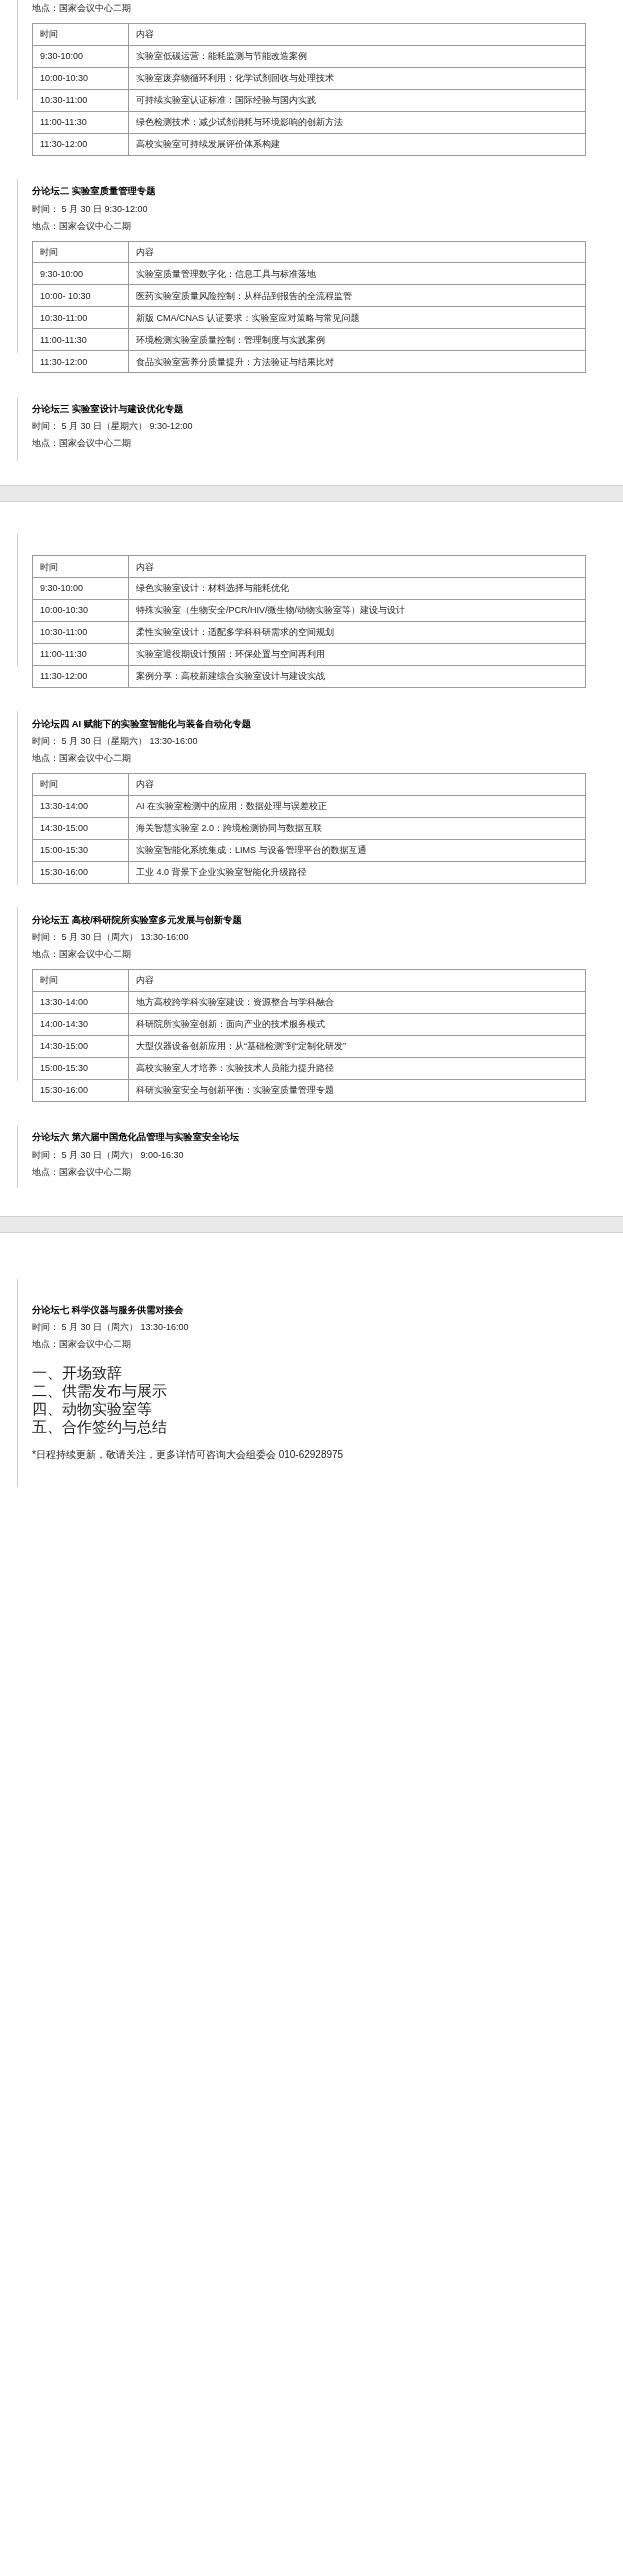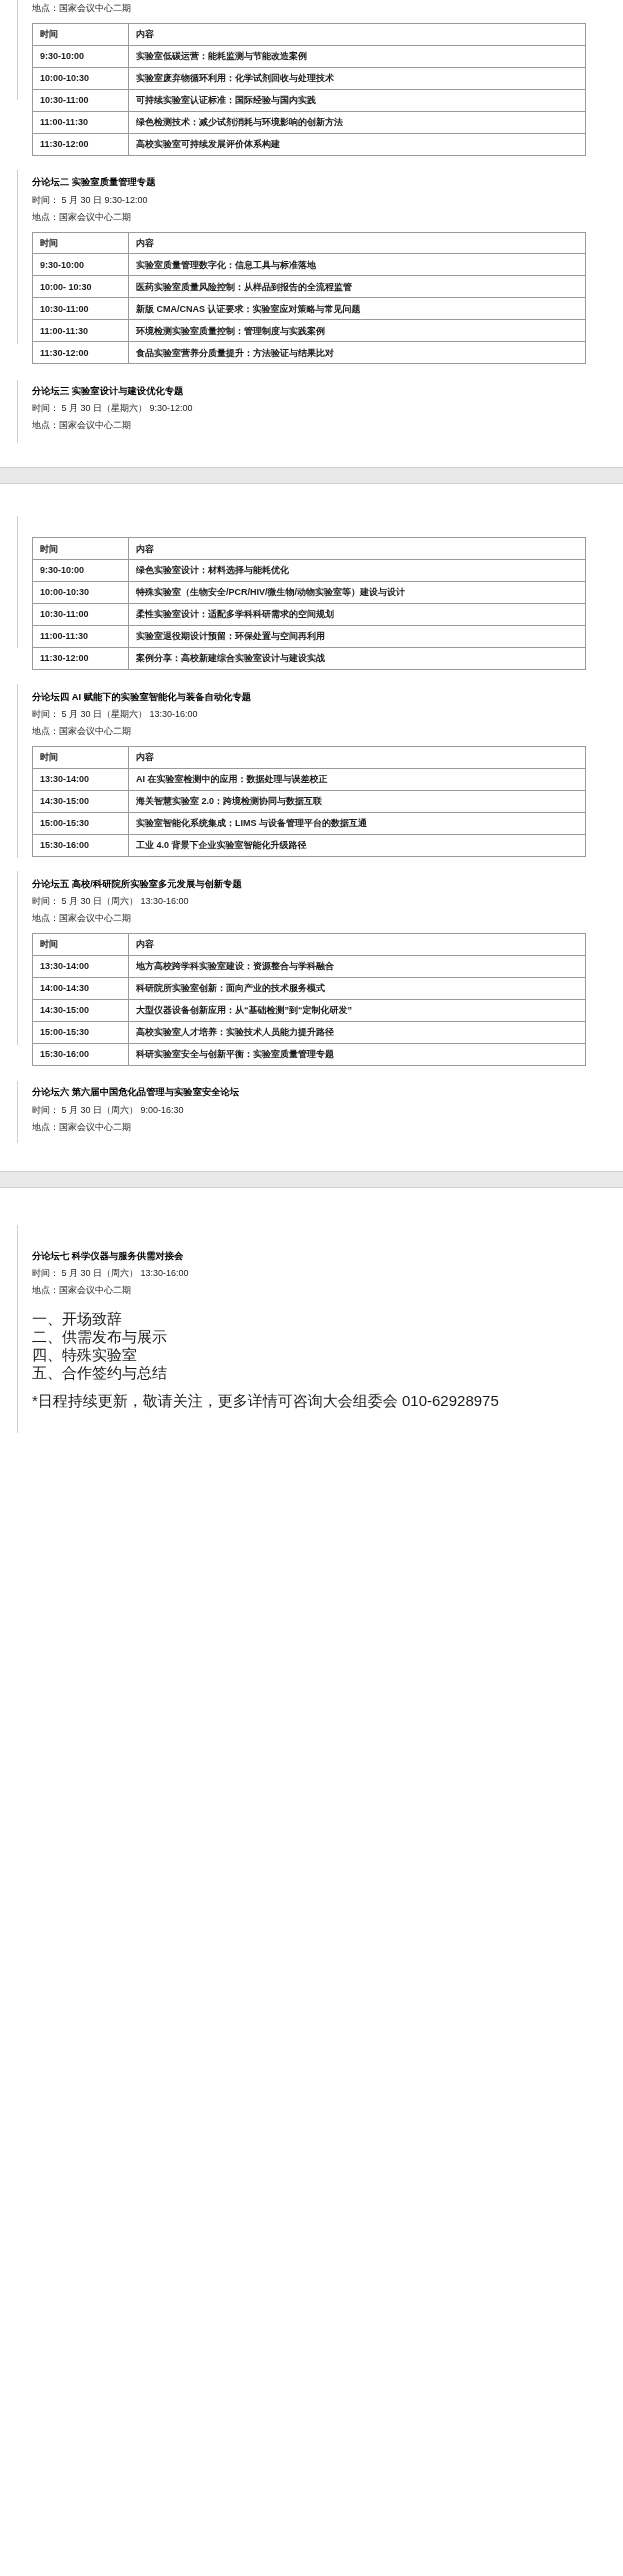--- a/index.html
+++ b/index.html
@@ -33,50 +33,50 @@
   .meta {
     font-size: 9px;
     line-height: 17px;
     color: #1a1a1a;
   }
   .sec-title {
     font-size: 9.3px;
     font-weight: bold;
     line-height: 17.4px;
     color: #000;
-    margin-top: 7px;
+    margin-top: 16px;
   }
   table.sched {
     border-collapse: collapse;
     margin-top: 5.8px;
     margin-bottom: 3.5px;
     width: 553px;
     margin-left: 20px;
     table-layout: fixed;
   }
   table.sched th, table.sched td {
     border: 0.6px solid #9a9a9a;
     padding: 4.1px 5.8px 4.1px 7px;
     font-size: 9px;
     line-height: 12.8px;
     text-align: left;
     vertical-align: middle;
     color: #1a1a1a;
-    font-weight: bold;
+    font-weight: normal;
     height: 17.4px;
     box-sizing: border-box;
   }
   table.sched th {
-    font-weight: bold;
+    font-weight: normal;
   }
   table.sched col.c1 { width: 96px; }
   table.sched col.c2 { width: 457px; }
   .gap-sm { height: 8.1px; }
   .footnote {
-    font-size: 15px;
+    font-size: 10px;
     line-height: 17.4px;
     color: #1a1a1a;
   }
   .list-line {
     font-size: 15px;
     line-height: 18px;
     color: #1a1a1a;
   }
   .seg { position: relative; }
   .indent { padding-left: 20px; }
@@ -336,21 +336,21 @@
 
   <div class="seg">
     <div class="rule-seg" style="top:-23px;height:209px;"></div>
     <div class="content">
       <div class="indent sec-title">分论坛七 科学仪器与服务供需对接会</div>
       <div class="indent meta">时间： 5 月 30 日（周六） 13:30-16:00</div>
       <div class="indent meta">地点：国家会议中心二期</div>
       <div style="height:10.5px"></div>
       <div class="indent list-line">一、开场致辞</div>
       <div class="indent list-line">二、供需发布与展示</div>
-      <div class="indent list-line">四、特殊实验室</div>
+      <div class="indent list-line">四、动物实验室等</div>
       <div class="indent list-line">五、合作签约与总结</div>
       <div style="height:10.5px"></div>
       <div class="indent footnote">*日程持续更新，敬请关注，更多详情可咨询大会组委会 010-62928975</div>
     </div>
   </div>
 
   <div style="height:23px"></div>
 
 </div>
 

